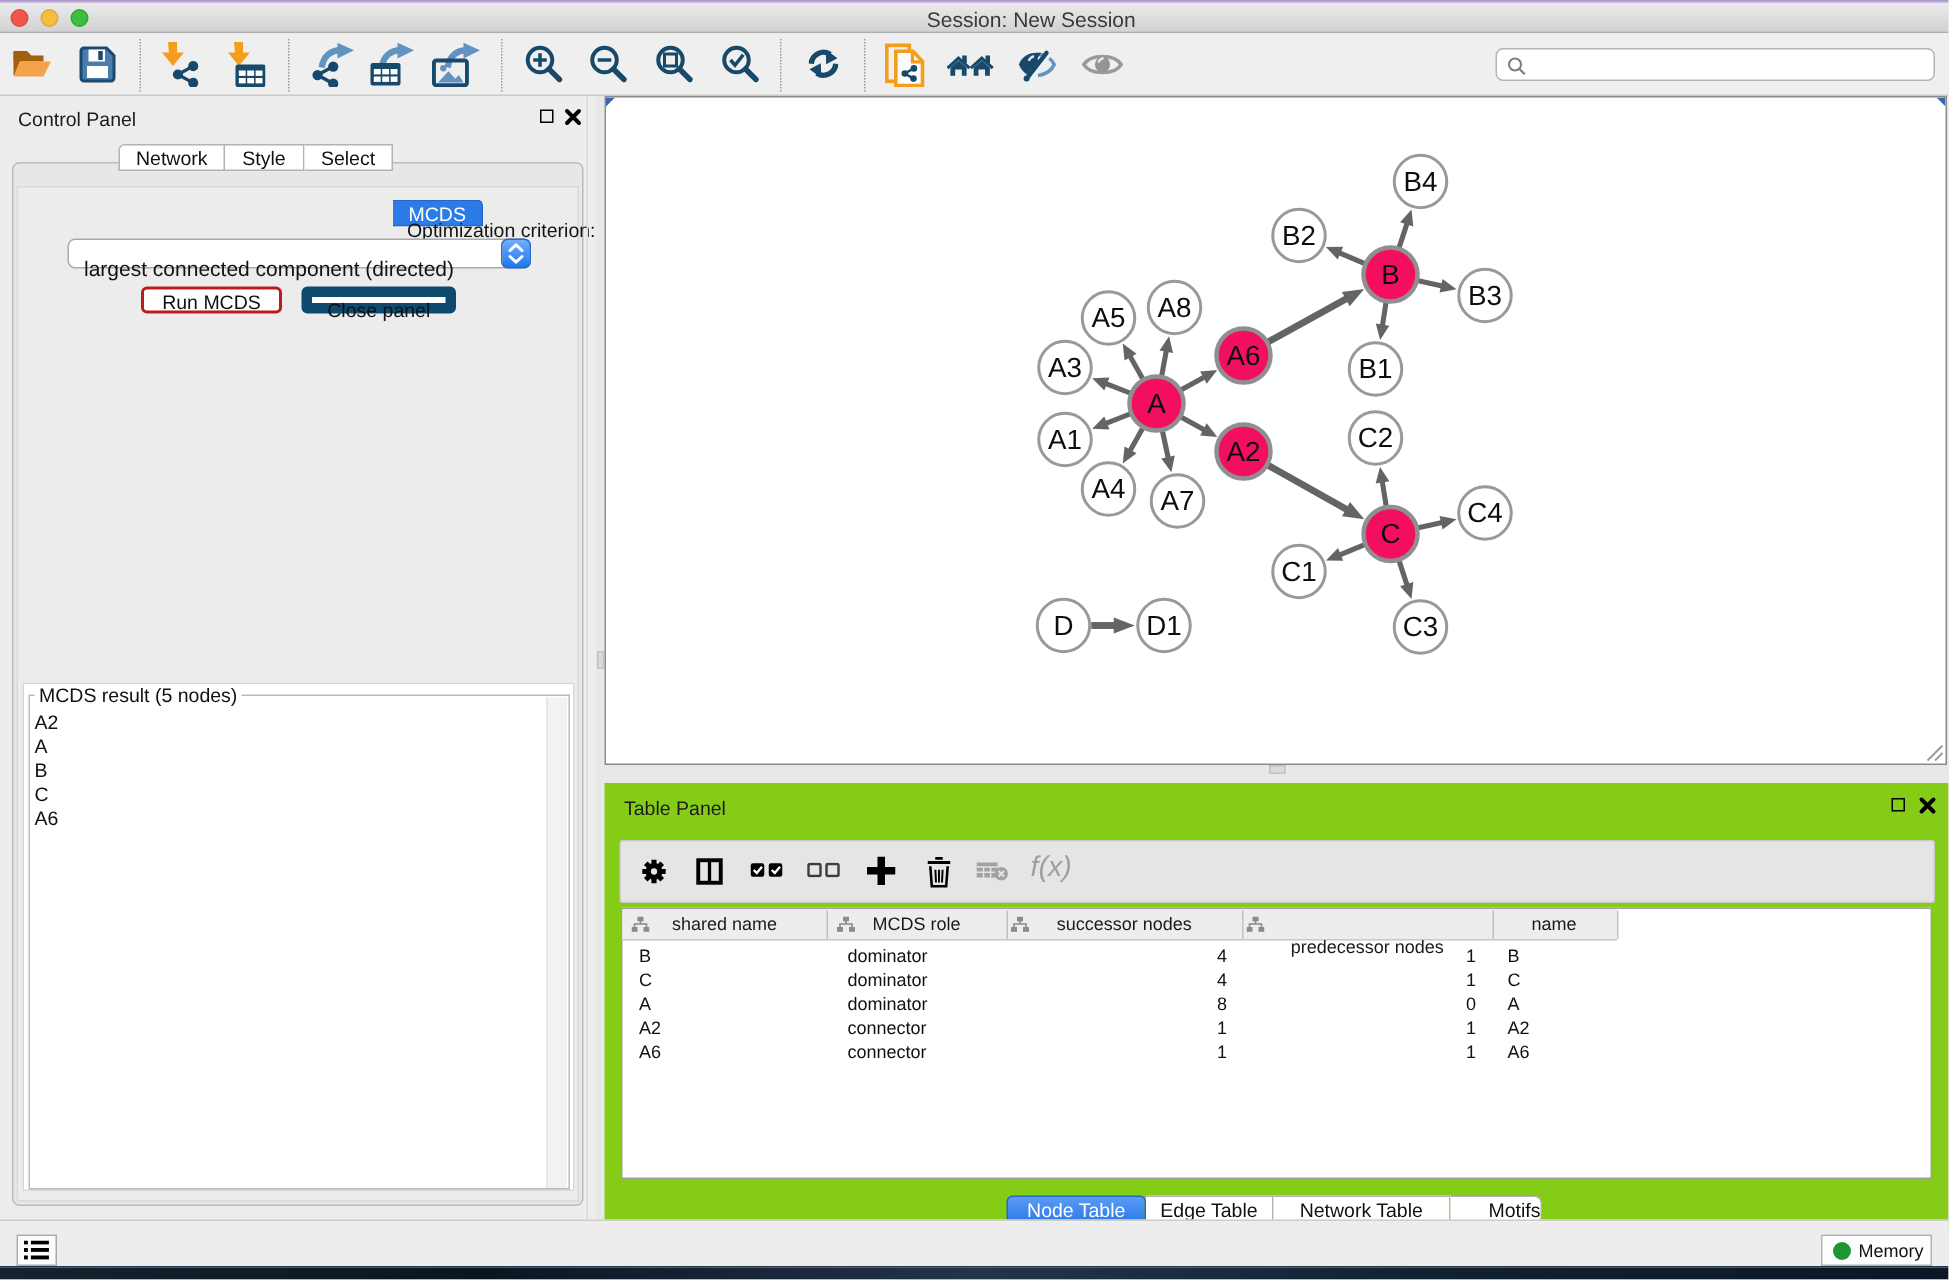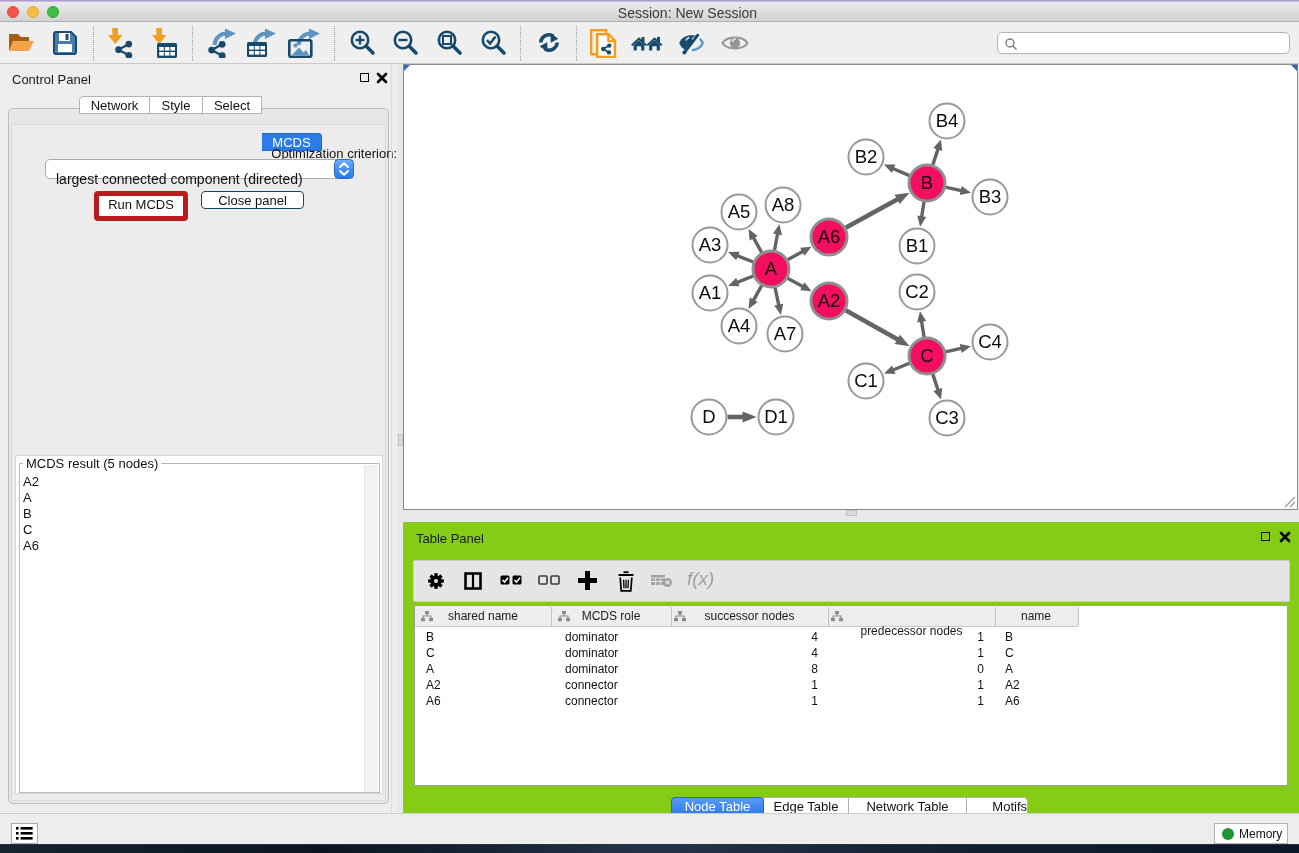--- a/index.html
+++ b/index.html
@@ -188,22 +188,22 @@
   <div class="abs" style="left:0;top:72px;width:397px;text-align:right;font-size:13px;color:#141414;margin-top:10px;">Optimization criterion:</div>
   <div class="abs" style="left:45px;top:95px;width:309px;height:20px;background:#fff;border:1px solid #ababab;border-radius:5px;">
     <div class="abs" style="left:10px;top:11px;font-size:14px;color:#111;">largest connected component (directed)</div>
     <div class="abs" style="right:-1px;top:-1px;width:20px;height:20px;border-radius:4.5px;background:linear-gradient(#6eaefc,#2277ef);border:1px solid #2e66c0;">
       <svg width="12" height="14" viewBox="0 0 12 14" style="position:absolute;left:3px;top:2px;">
           <path d="M2 5 L6 1.2 L10 5" fill="none" stroke="#fff" stroke-width="2" stroke-linecap="round" stroke-linejoin="round"></path>
           <path d="M2 9 L6 12.8 L10 9" fill="none" stroke="#fff" stroke-width="2" stroke-linecap="round" stroke-linejoin="round"></path>
         </svg>
     </div>
   </div>
-  <div class="abs" style="left:94px;top:127px;width:94px;height:30px;background:#fff;border:5px solid #b91c1c;border-radius:4px;text-align:center;font-size:13px;line-height:18px;color:#111;">Run MCDS</div>
-  <div class="abs" style="left:201px;top:127px;width:103px;height:18px;background:#fff;border:1px solid #0c4a6e;border-radius:4px;text-align:center;font-size:13px;line-height:18px;color:#111;">Close panel</div>
+  <div class="abs" style="left:94px;top:127px;width:94px;height:18px;background:#fff;border:2px solid #b91c1c;border-radius:4px;text-align:center;font-size:13px;line-height:18px;color:#111;">Run MCDS</div>
+  <div class="abs" style="left:201px;top:127px;width:103px;height:18px;background:#fff;border:7px solid #0c4a6e;border-radius:4px;text-align:center;font-size:13px;line-height:18px;color:#111;">Close panel</div>
 
   <div class="abs" style="left:15px;top:391px;width:368px;height:339px;background:#fff;border:1px solid #d6d6d6;"></div>
   <div class="abs" style="left:19px;top:399px;width:361px;height:330px;border:1px solid #b9b9b9;"></div>
   <div class="abs" style="left:23px;top:392px;background:#fff;padding:0 3px;font-size:13px;color:#111;">MCDS result (5 nodes)</div>
   <div class="abs" style="left:23px;top:410px;font-size:13px;color:#111;line-height:16px;">A2<br>A<br>B<br>C<br>A6</div>
   <div class="abs" style="left:364px;top:401px;width:14px;height:327px;background:#f2f2f2;border-left:1px solid #e2e2e2;"></div>
 </div>
 
 <div class="abs" style="left:397px;top:64px;width:902px;height:749px;background:#e8e8e8;"></div>
 

